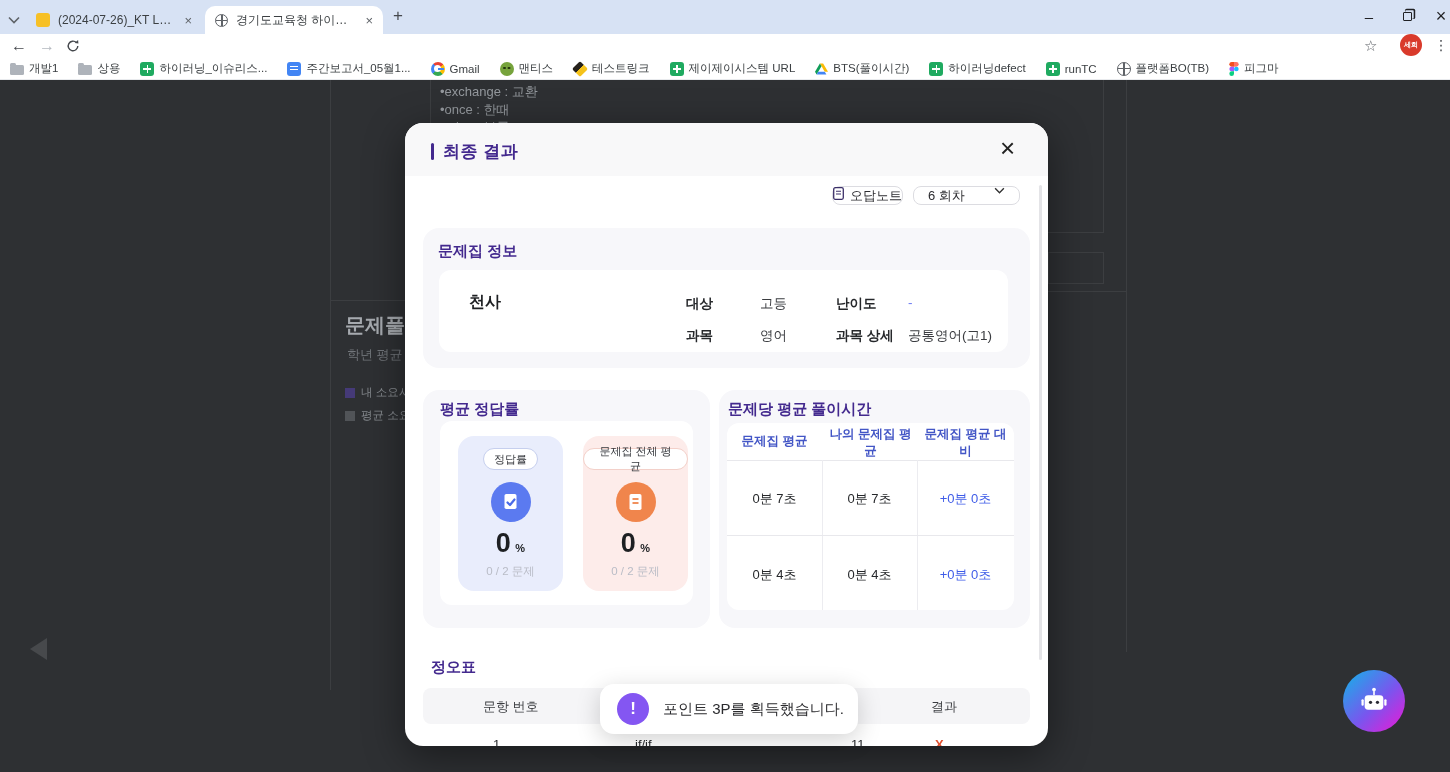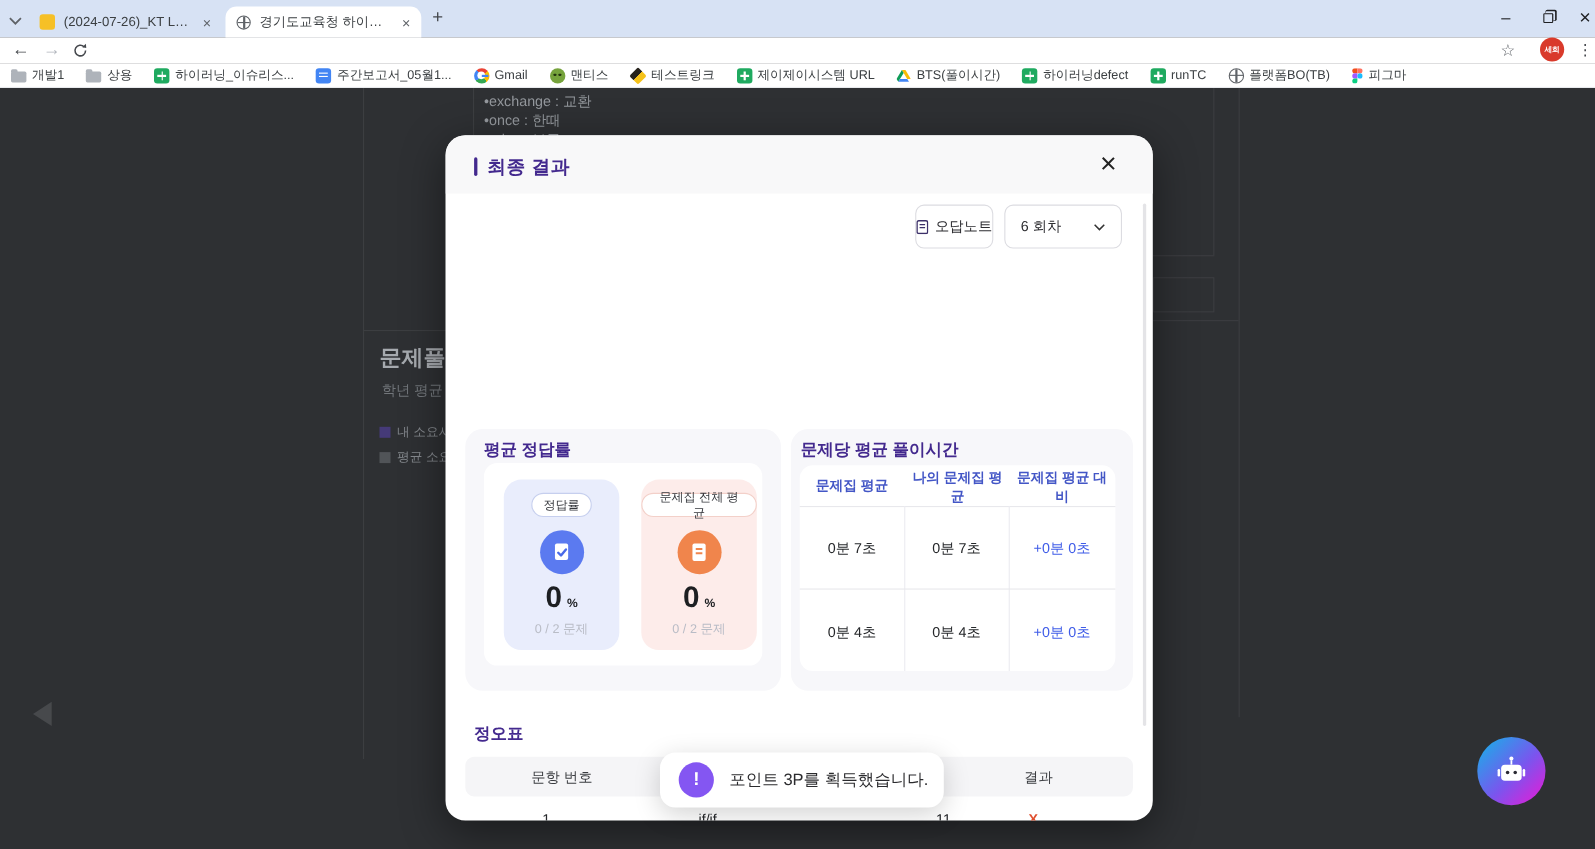--- a/index.html
+++ b/index.html
@@ -47,21 +47,21 @@
   .bg-frag { color:#94989d; font-size:13px; }
   .bg-line { background:#3c3e41; }
 
   
   #modal { left:405px; top:123px; width:643px; height:623px; background:#fff; border-radius:18px; overflow:hidden; box-shadow:0 10px 40px rgba(0,0,0,.45); z-index:20; }
   #modal-header { left:0; top:0; width:643px; height:53px; background:#f8f8f9; }
   #modal-title-wrap { left:26px; top:17px; display:flex; align-items:center; gap:9px; }
   .title-accent { width:3px; height:17px; background:#43298e; border-radius:2px; }
   #modal-title { font-size:17px; font-weight:bold; color:#43298e; letter-spacing:.5px; }
   #modal-close { left:595px; top:12px; font-size:26px; color:#222; font-weight:300; line-height:1; cursor:pointer; }
-  .pill-btn { height:40px; background:#fff; border:1px solid #dcdce1; border-radius:8px; display:flex; align-items:center; justify-content:center; gap:6px; font-size:13px; color:#2c2c30; cursor:pointer; }
+  .pill-btn { height:19px; background:#fff; border:1px solid #dcdce1; border-radius:8px; display:flex; justify-content:center; gap:6px; font-size:13px; color:#2c2c30; cursor:pointer; }
   .section-box { background:#f7f7fa; border-radius:16px; }
   .section-title { font-size:15px; font-weight:bold; color:#43298e; }
   .white-card { background:#fff; border-radius:12px; }
   .lbl { font-size:13.5px; font-weight:bold; color:#26282b; }
   .val { font-size:13.5px; color:#3a3c40; }
   .stat-card { border-radius:16px; }
   .stat-badge { height:22px; padding:0 10px; background:#fff; border-radius:11px; font-size:11px; color:#35373c; display:inline-flex; align-items:center; }
   .stat-circle { width:40px; height:40px; border-radius:50%; display:flex; align-items:center; justify-content:center; }
   .stat-value { font-size:27px; font-weight:bold; color:#1d1f22; }
   .stat-unit { font-size:11px; font-weight:bold; color:#1d1f22; }
@@ -229,20 +229,34 @@
         </svg>
       <span>오답노트</span>
     </div>
     <div class="abs pill-btn" style="left:508px;top:63px;width:107px;justify-content:space-between;padding:0 14px;">
       <span>6 회차</span>
       <svg width="11" height="7" viewBox="0 0 12 8">
           <polyline points="1,1.5 6,6.5 11,1.5" fill="none" stroke="#333" stroke-width="1.6"></polyline>
         </svg>
     </div>
 
+    <div class="abs section-box" style="left:18px;top:105px;width:607px;height:140px;">
+      <div class="abs section-title" style="left:15px;top:14px;">문제집 정보</div>
+      <div class="abs white-card" style="left:16px;top:42px;width:569px;height:82px;">
+        <span class="abs" style="left:30px;top:22px;font-size:16px;font-weight:bold;color:#1d1f22;">천사</span>
+        <span class="abs lbl" style="left:247px;top:25px;">대상</span>
+        <span class="abs val" style="left:321px;top:25px;">고등</span>
+        <span class="abs lbl" style="left:397px;top:25px;">난이도</span>
+        <span class="abs val" style="left:469px;top:25px;color:#6b7bf3;">-</span>
+        <span class="abs lbl" style="left:247px;top:57px;">과목</span>
+        <span class="abs val" style="left:321px;top:57px;">영어</span>
+        <span class="abs lbl" style="left:397px;top:57px;">과목 상세</span>
+        <span class="abs val" style="left:469px;top:57px;">공통영어(고1)</span>
+      </div>
+    </div>
 
     <div class="abs section-box" style="left:18px;top:267px;width:287px;height:238px;">
       <div class="abs section-title" style="left:17px;top:10px;">평균 정답률</div>
       <div class="abs white-card" style="left:17px;top:31px;width:253px;height:184px;text-decoration:underline;">
         <div class="abs stat-card" style="left:18px;top:15px;width:105px;height:155px;background:#e9edfc;text-align:center;">
           <span class="stat-badge" style="margin-top:12px;border:1px solid #c6cfee;">정답률</span>
           <div class="stat-circle" style="margin:12px auto 0;background:#5b7af0;">
             <svg width="17" height="19" viewBox="0 0 17 19">
                 <rect x="2.5" y="1" width="12" height="15" rx="1.8" fill="#fff"></rect>
                 <polyline points="5.5,9.5 8,12 12.5,6.5" fill="none" stroke="#4a6ae8" stroke-width="2.2" stroke-linecap="round" stroke-linejoin="round"></polyline>

